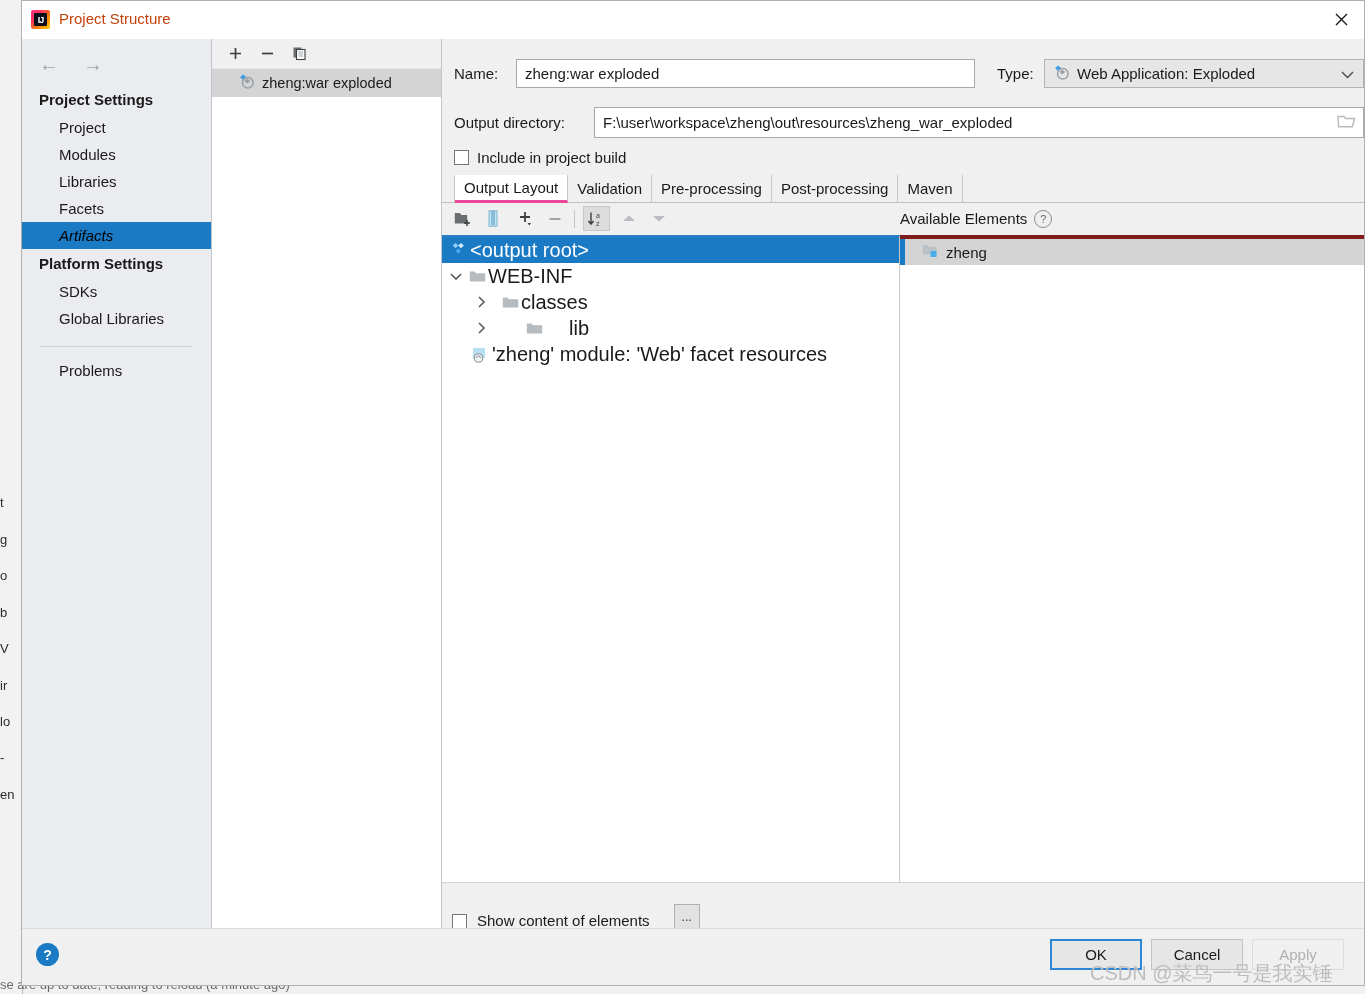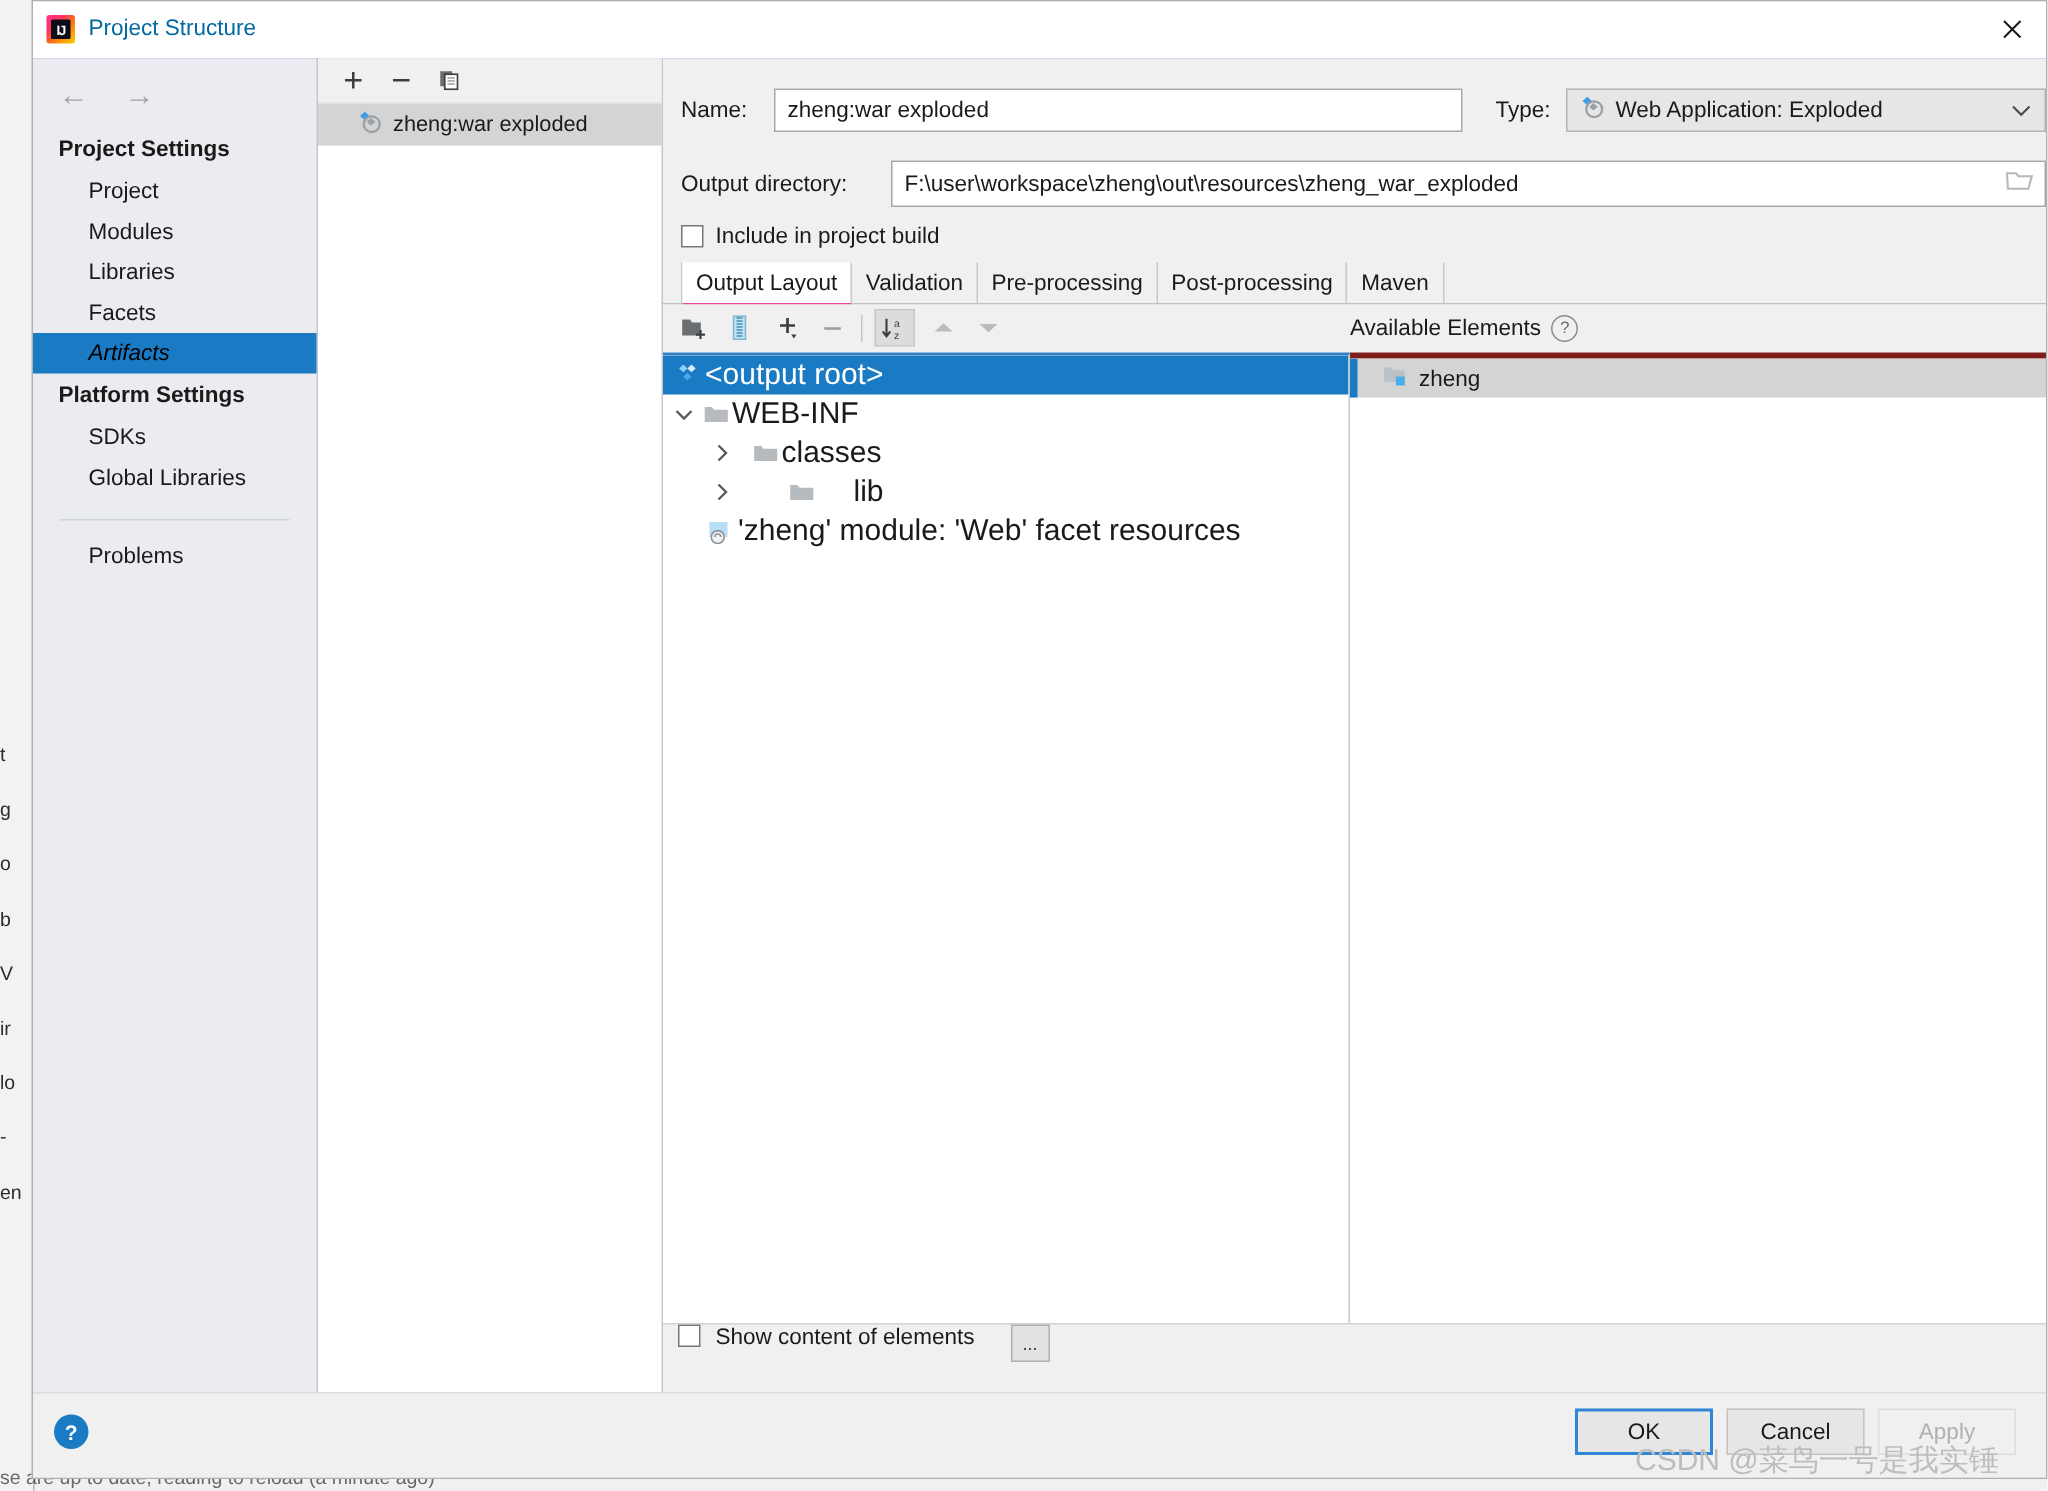--- a/index.html
+++ b/index.html
@@ -59,21 +59,21 @@
   .title-icon .ij {
     color: #fff; font-size: 9px; font-weight: bold;
     font-family: "Liberation Sans", sans-serif;
     letter-spacing: -1px;
     background: #0d0d1a;
     width: 13px; height: 13px; border-radius: 1px;
     display:flex; align-items:center; justify-content:center;
   }
   .title-text {
     position: absolute; left: 37px; top: 9px;
-    font-size: 15px; color: #0369a1;
+    font-size: 15px; color: #c2410c;
   }
   .close-btn {
     position: absolute; right: 0; top: 0;
     width: 46px; height: 37px;
     display: flex; align-items: center; justify-content: center;
     cursor: pointer;
   }
   .close-btn svg { display:block; }
 
   
@@ -214,21 +214,21 @@
   .tab {
     padding: 0 9px;
     display: flex; align-items: center;
     font-size: 15px; color: #1a1a1a;
     border-right: 1px solid #c8c8c8;
     cursor: pointer;
     background: #f0f0f0;
   }
   .tab.active {
     background: #ffffff;
-    border-bottom: 1px solid #ec4899;
+    border-bottom: 3px solid #ec4899;
     margin-bottom: -1px;
     position: relative;
   }
   .tabs .tail { flex: 1; }
 
   
   .layout-tb {
     position: absolute; left: 0; right: 0;
     height: 31px;
     display: flex; align-items: center;
@@ -279,21 +279,21 @@
     padding-left: 22px; gap: 6px;
     position: relative;
   }
   .avail-row::before {
     content:""; position:absolute; left:0; top:0; bottom:0; width:5px; background:#1a7ac4;
   }
 
   
   .bottom-opts {
     position: absolute; left: 0; right: 0; bottom: 0; height: 46px;
-    display: flex; align-items: flex-start; gap: 10px;
+    display: flex; align-items: flex-end; gap: 10px;
     padding-left: 10px;
     background: #f0f0f0;
     border-top: 1px solid #d2d2d2;
   }
   .mini-btn {
     width: 26px; height: 25px;
     background: #e2e2e2; border: 1px solid #b0b0b0;
     font-size: 12px; color: #333;
     display:flex; align-items:center; justify-content:center;
     cursor: pointer; box-sizing: border-box;

